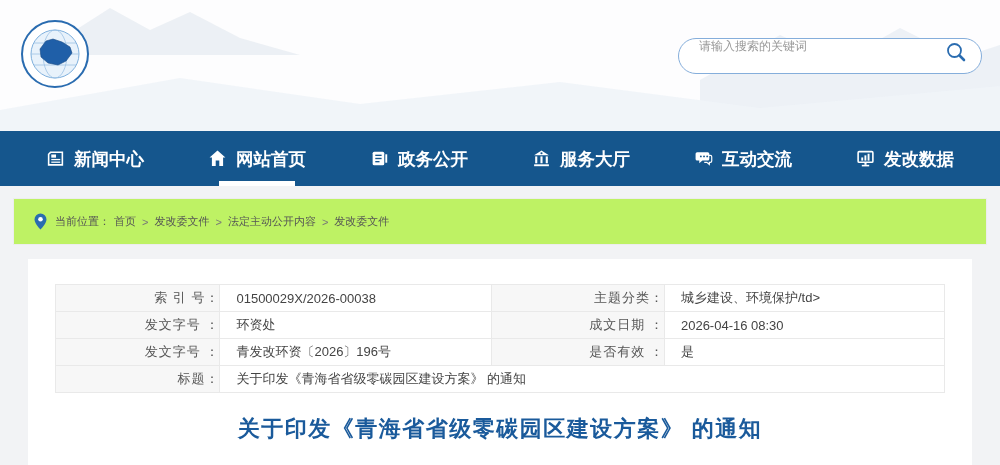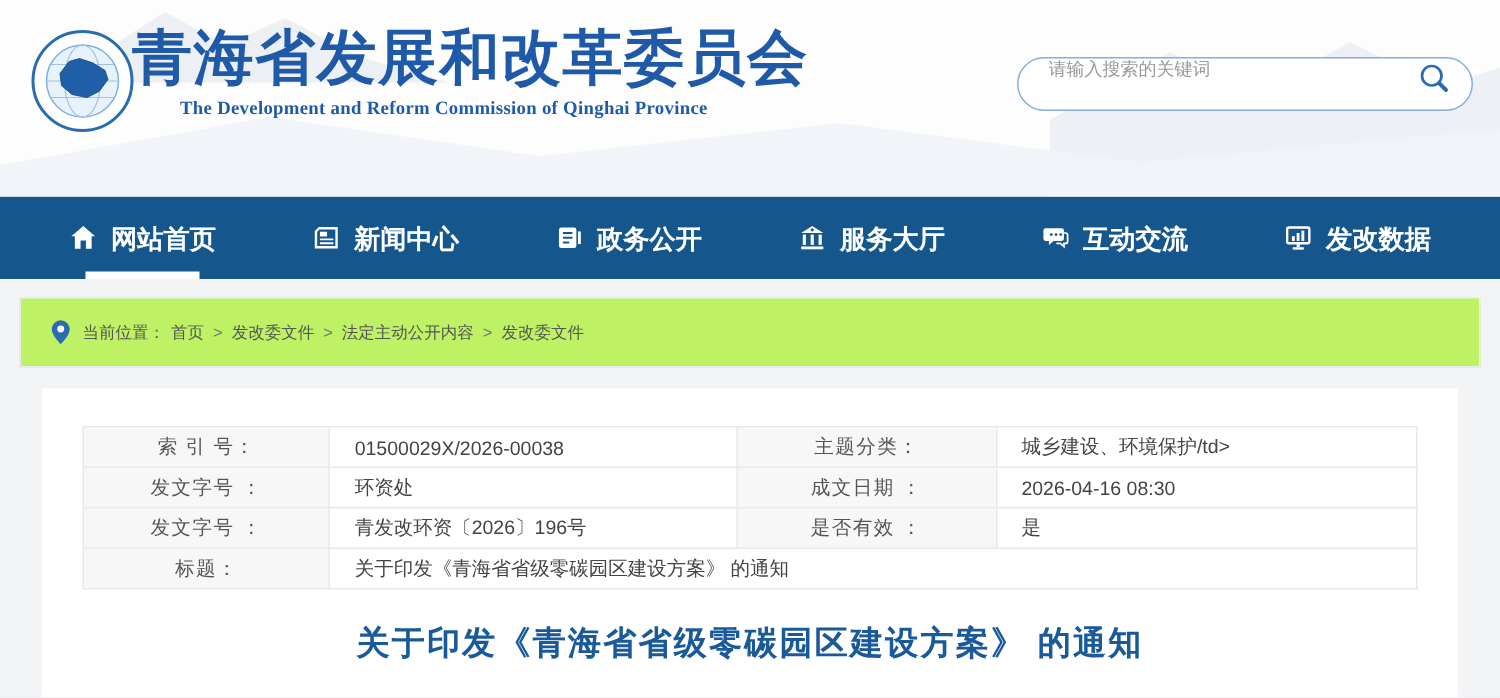--- a/index.html
+++ b/index.html
@@ -45,21 +45,21 @@
   .breadcrumb-card .pin { margin-right:8px; display:flex; align-items:center; }
   .crumb-prefix { margin-right:4px; }
   .crumb-link { color:#555; text-decoration:none; cursor:pointer; }
   .crumb-sep { margin:0 6px; color:#777; }
 
   
   .content-card { margin:14px 28px 0; background:#fff; min-height:221px;
                   padding:25px 27px 0; }
   table.meta { width:100%; border-collapse:collapse; table-layout:fixed; }
   table.meta td { border:1px solid #e9e9e9; height:27px; font-size:13px; }
-  td.lbl { background:#f7f7f7; color:#555; text-align:center; letter-spacing:1px; }
+  td.lbl { background:#f7f7f7; color:#555; text-align:right; letter-spacing:1px; }
   td.val { color:#444; padding-left:16px; background:#fff; }
 
   .doc-title { text-align:center; color:#1a5a9b; font-size:22px; font-weight:bold;
                margin-top:21px; letter-spacing:1.5px; }
 </style>
 </head>
 <body>
 
 <div class="page">
 
@@ -73,55 +73,51 @@
     <svg class="logo" viewBox="0 0 70 70">
       <circle cx="35" cy="35" r="33" fill="#fff" stroke="#2a6cb0" stroke-width="2"></circle>
       <circle cx="35" cy="35" r="24" fill="#e8f2fb" stroke="#7fb0dd" stroke-width="1"></circle>
       <ellipse cx="35" cy="35" rx="12" ry="24" fill="none" stroke="#9cc2e5" stroke-width="0.8"></ellipse>
       <line x1="11" y1="35" x2="59" y2="35" stroke="#9cc2e5" stroke-width="0.8"></line>
       <line x1="14" y1="24" x2="56" y2="24" stroke="#9cc2e5" stroke-width="0.8"></line>
       <line x1="14" y1="46" x2="56" y2="46" stroke="#9cc2e5" stroke-width="0.8"></line>
       <path d="M20 30 L26 22 L33 20 L42 23 L50 28 L52 34 L46 42 L38 46 L28 44 L21 38 Z" fill="#1f5fa8" stroke="#174a85" stroke-width="0.6"></path>
     </svg>
 
-    <div class="title-block">
-      <div class="site-title">青海省发展和改革委员会</div>
-      <div class="site-subtitle">The Development and Reform Commission of Qinghai Province</div>
-    </div>
 
     <div class="search-box">
       <input type="text" placeholder="请输入搜索的关键词" style="">
       <button class="search-btn">
         <svg width="22" height="22" viewBox="0 0 22 22">
           <circle cx="9.5" cy="9.5" r="6.5" fill="none" stroke="#2a6cb0" stroke-width="1.8"></circle>
           <line x1="14.5" y1="14.5" x2="19" y2="19" stroke="#2a6cb0" stroke-width="2.6" stroke-linecap="round"></line>
         </svg>
       </button>
     </div>
   </header>
 
   <nav class="main-nav">
-    <a class="nav-item active">
-      <span class="nav-ico">
-        <svg width="19" height="19" viewBox="0 0 18 18">
-            <path d="M9 1.5 L16.5 8 h-2.2 V16 h-3.6 v-5.2 h-3.4 V16 H3.7 V8 H1.5 Z" fill="#fff"></path>
-          </svg>
-      </span>
-      <span>网站首页</span>
-    </a>
     <a class="nav-item">
       <span class="nav-ico">
         <svg width="19" height="19" viewBox="0 0 18 18">
           <path d="M4.5 3 L2.5 5 V15 H15.5 V3 Z" fill="none" stroke="#fff" stroke-width="1.5"></path>
           <rect x="5" y="5.2" width="4.5" height="3" fill="#fff"></rect>
           <line x1="5" y1="10" x2="13.5" y2="10" stroke="#fff" stroke-width="1.2"></line>
           <line x1="5" y1="12.5" x2="13.5" y2="12.5" stroke="#fff" stroke-width="1.2"></line>
         </svg>
       </span>
       <span>新闻中心</span>
+    </a>
+    <a class="nav-item active">
+      <span class="nav-ico">
+        <svg width="19" height="19" viewBox="0 0 18 18">
+            <path d="M9 1.5 L16.5 8 h-2.2 V16 h-3.6 v-5.2 h-3.4 V16 H3.7 V8 H1.5 Z" fill="#fff"></path>
+          </svg>
+      </span>
+      <span>网站首页</span>
     </a>
     <a class="nav-item">
       <span class="nav-ico">
         <svg width="19" height="19" viewBox="0 0 18 18">
           <rect x="2.5" y="2.5" width="11" height="13" rx="1.5" fill="#fff"></rect>
           <line x1="5" y1="6" x2="11" y2="6" stroke="#15568d" stroke-width="1.3"></line>
           <line x1="5" y1="9" x2="11" y2="9" stroke="#15568d" stroke-width="1.3"></line>
           <line x1="5" y1="12" x2="9" y2="12" stroke="#15568d" stroke-width="1.3"></line>
           <rect x="14.5" y="5" width="1.8" height="8" fill="#fff"></rect>
         </svg>

